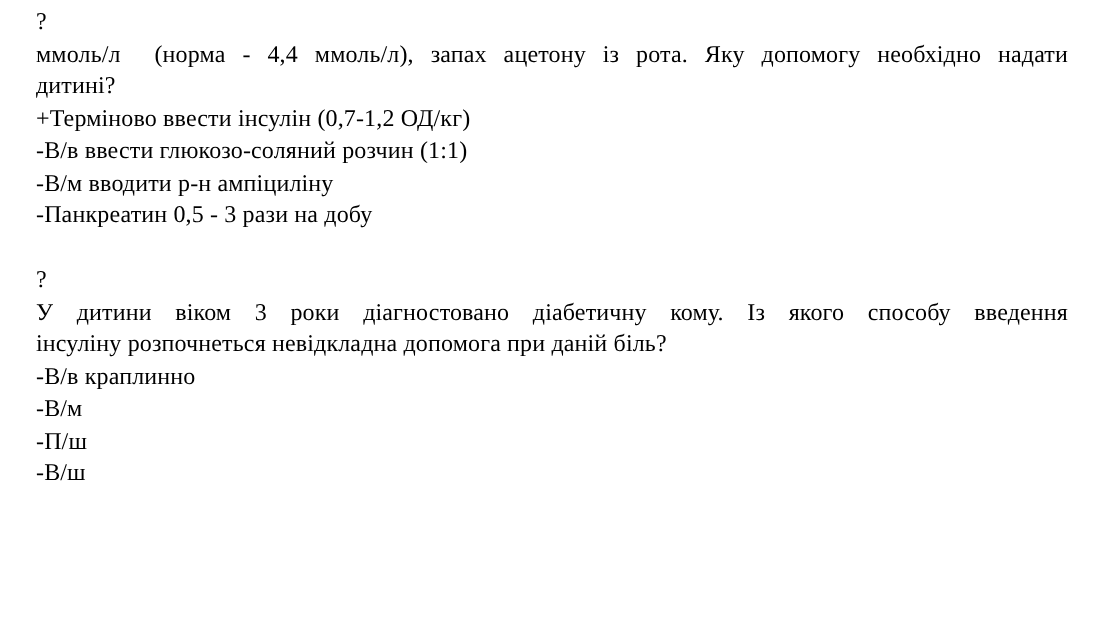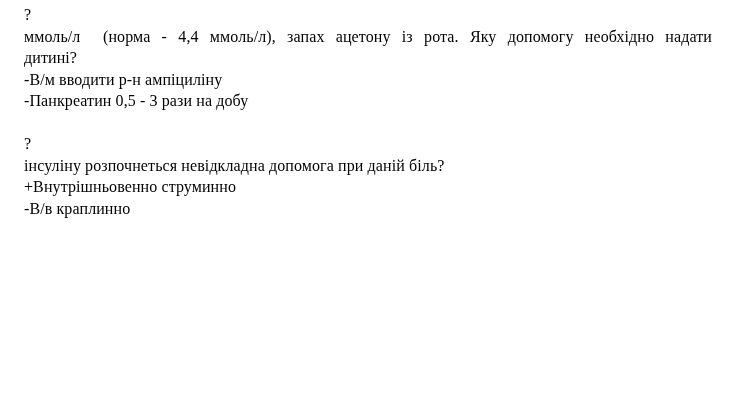--- a/index.html
+++ b/index.html
@@ -38,26 +38,31 @@
 </style>
 </head>
 <body>
 
 <div class="doc">
 
   <section>
     <div class="line">?</div>
     <div class="line just">ммоль/л&nbsp; (норма - 4,4 ммоль/л), запах ацетону із рота. Яку допомогу необхідно надати</div>
     <div class="line">дитині?</div>
+    <div class="line">+Терміново ввести інсулін (0,7-1,2 ОД/кг)</div>
+    <div class="line">-В/в ввести глюкозо-соляний розчин (1:1)</div>
     <div class="line">-В/м вводити р-н ампіциліну</div>
     <div class="line">-Панкреатин 0,5 - 3 рази на добу</div>
   </section>
 
   <div class="spacer"></div>
 
   <section>
     <div class="line">?</div>
+    <div class="line just">У дитини віком 3 роки діагностовано діабетичну кому. Із якого способу введення</div>
     <div class="line">інсуліну розпочнеться невідкладна допомога при даній біль?</div>
-    <div class="line">+Внутрішньовенно струминно</div>
     <div class="line">-В/в краплинно</div>
+    <div class="line">-В/м</div>
+    <div class="line">-П/ш</div>
+    <div class="line">-В/ш</div>
   </section>
 
 </div>
 
 </body></html>

